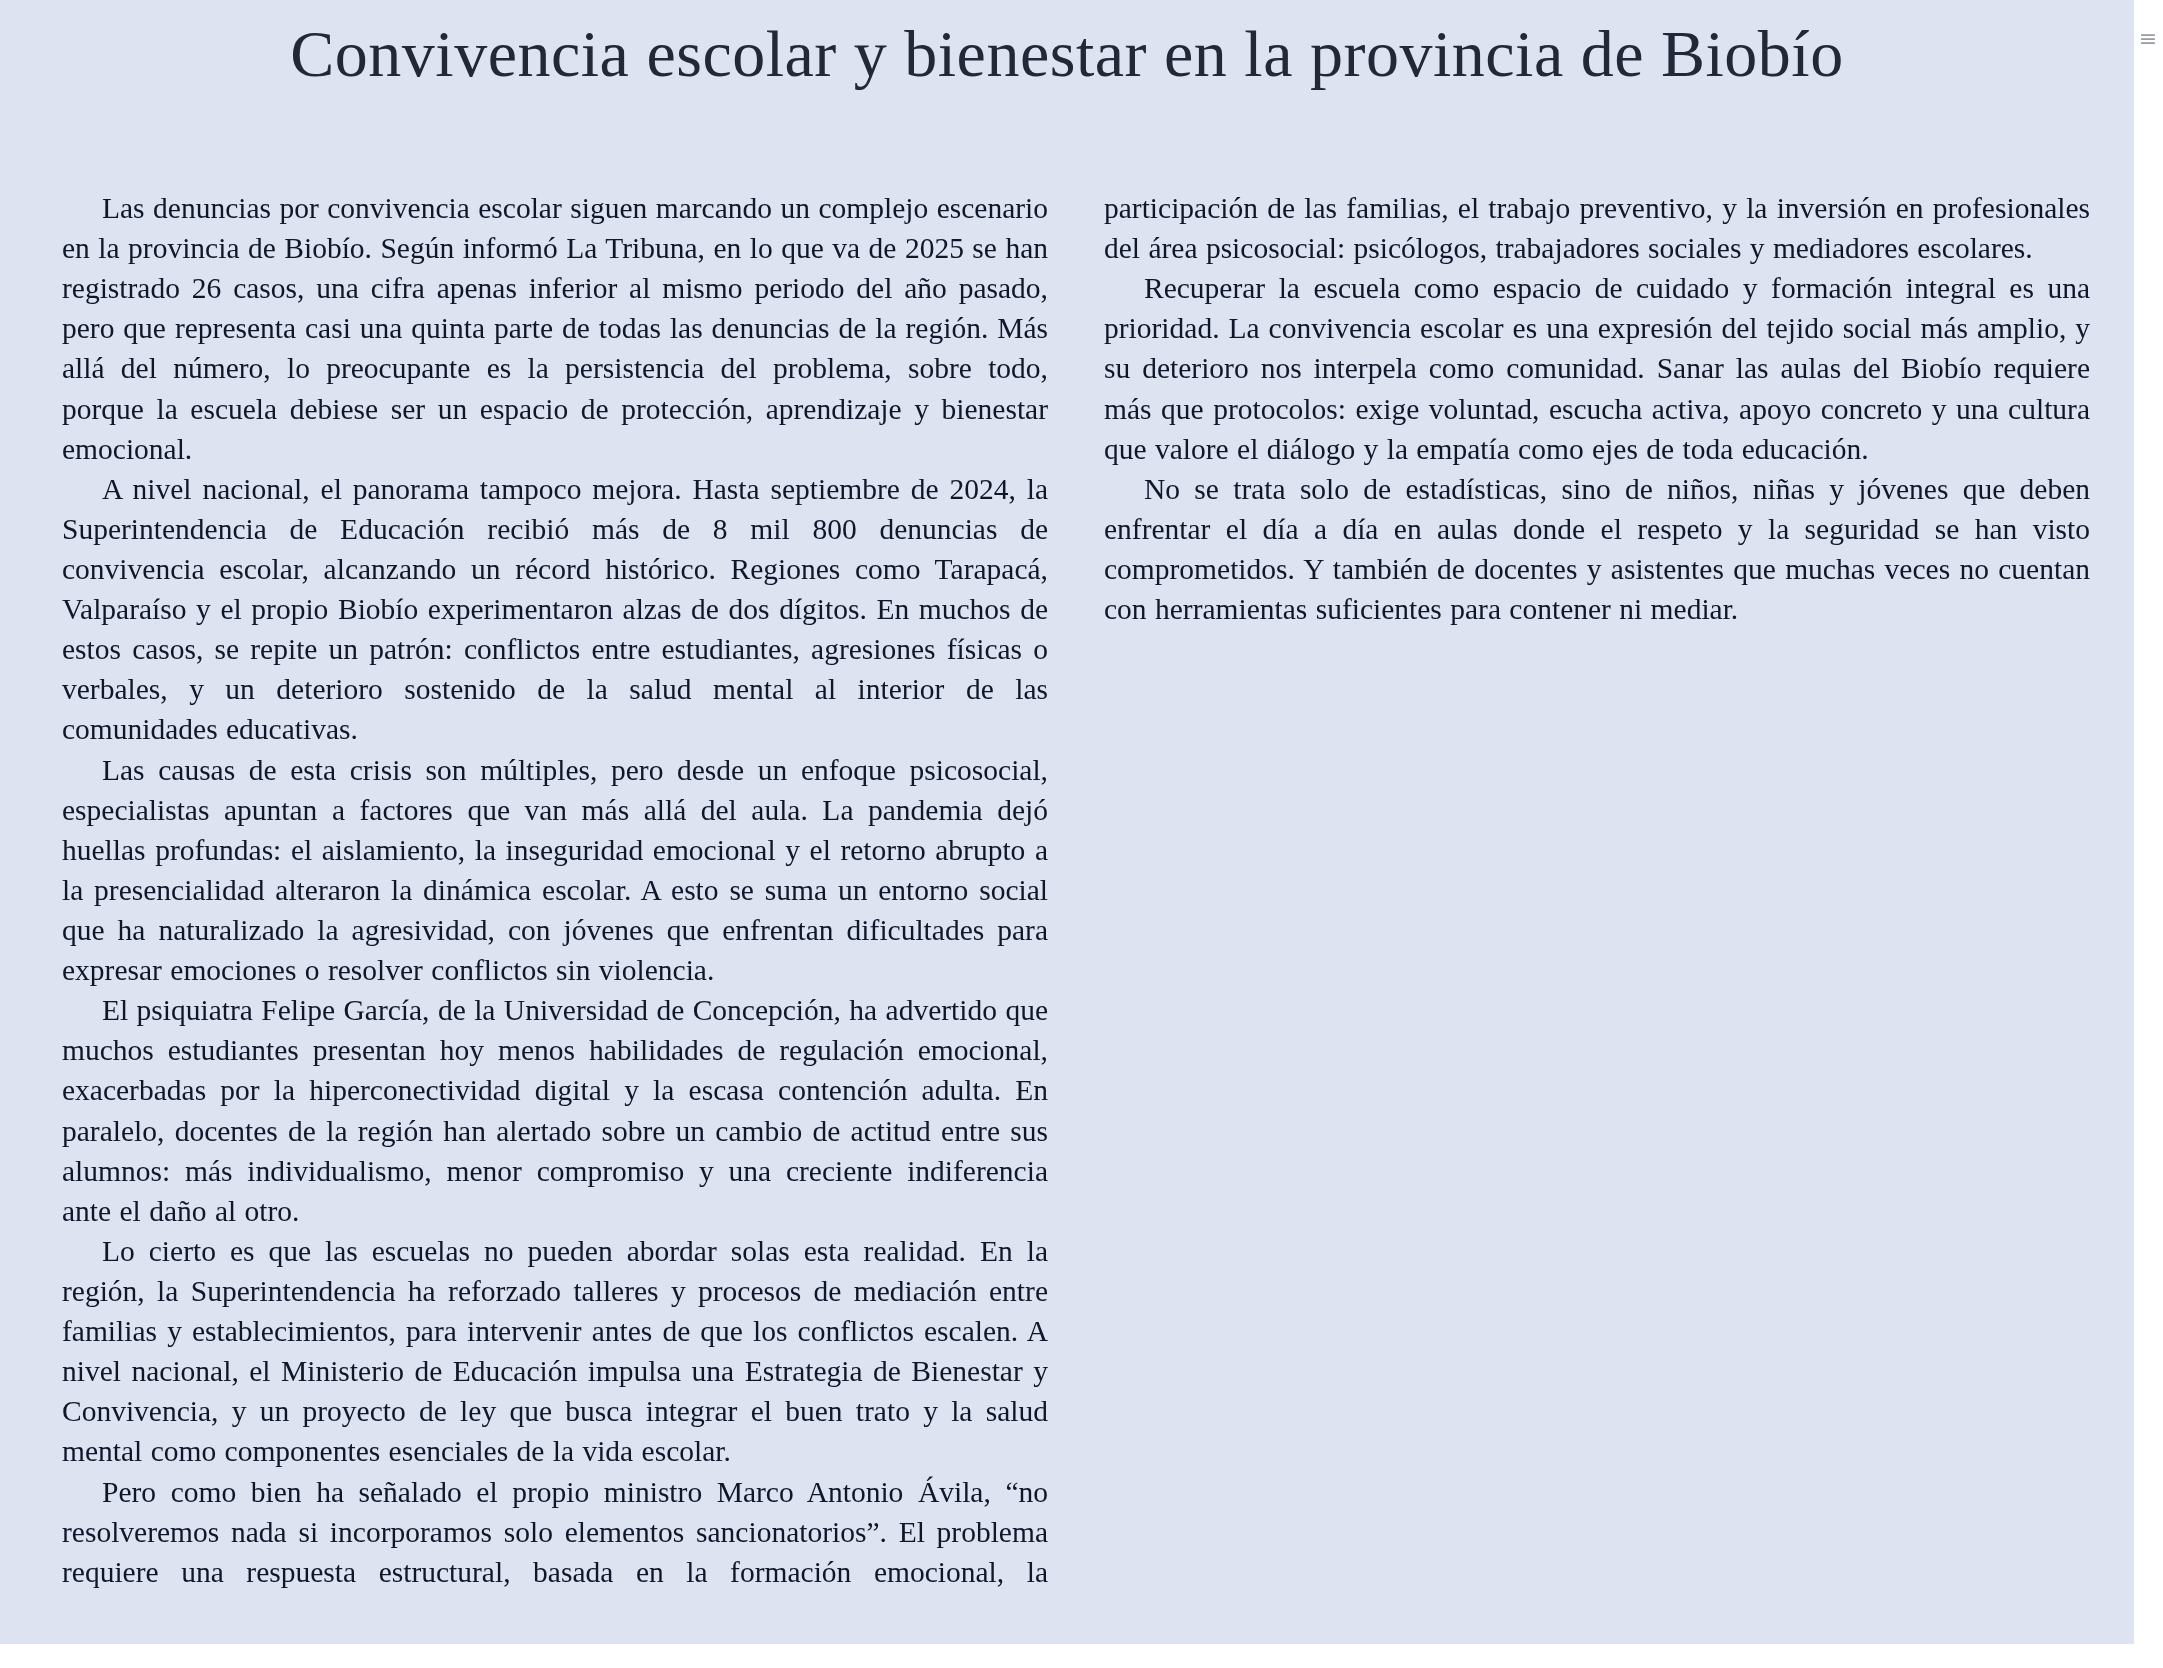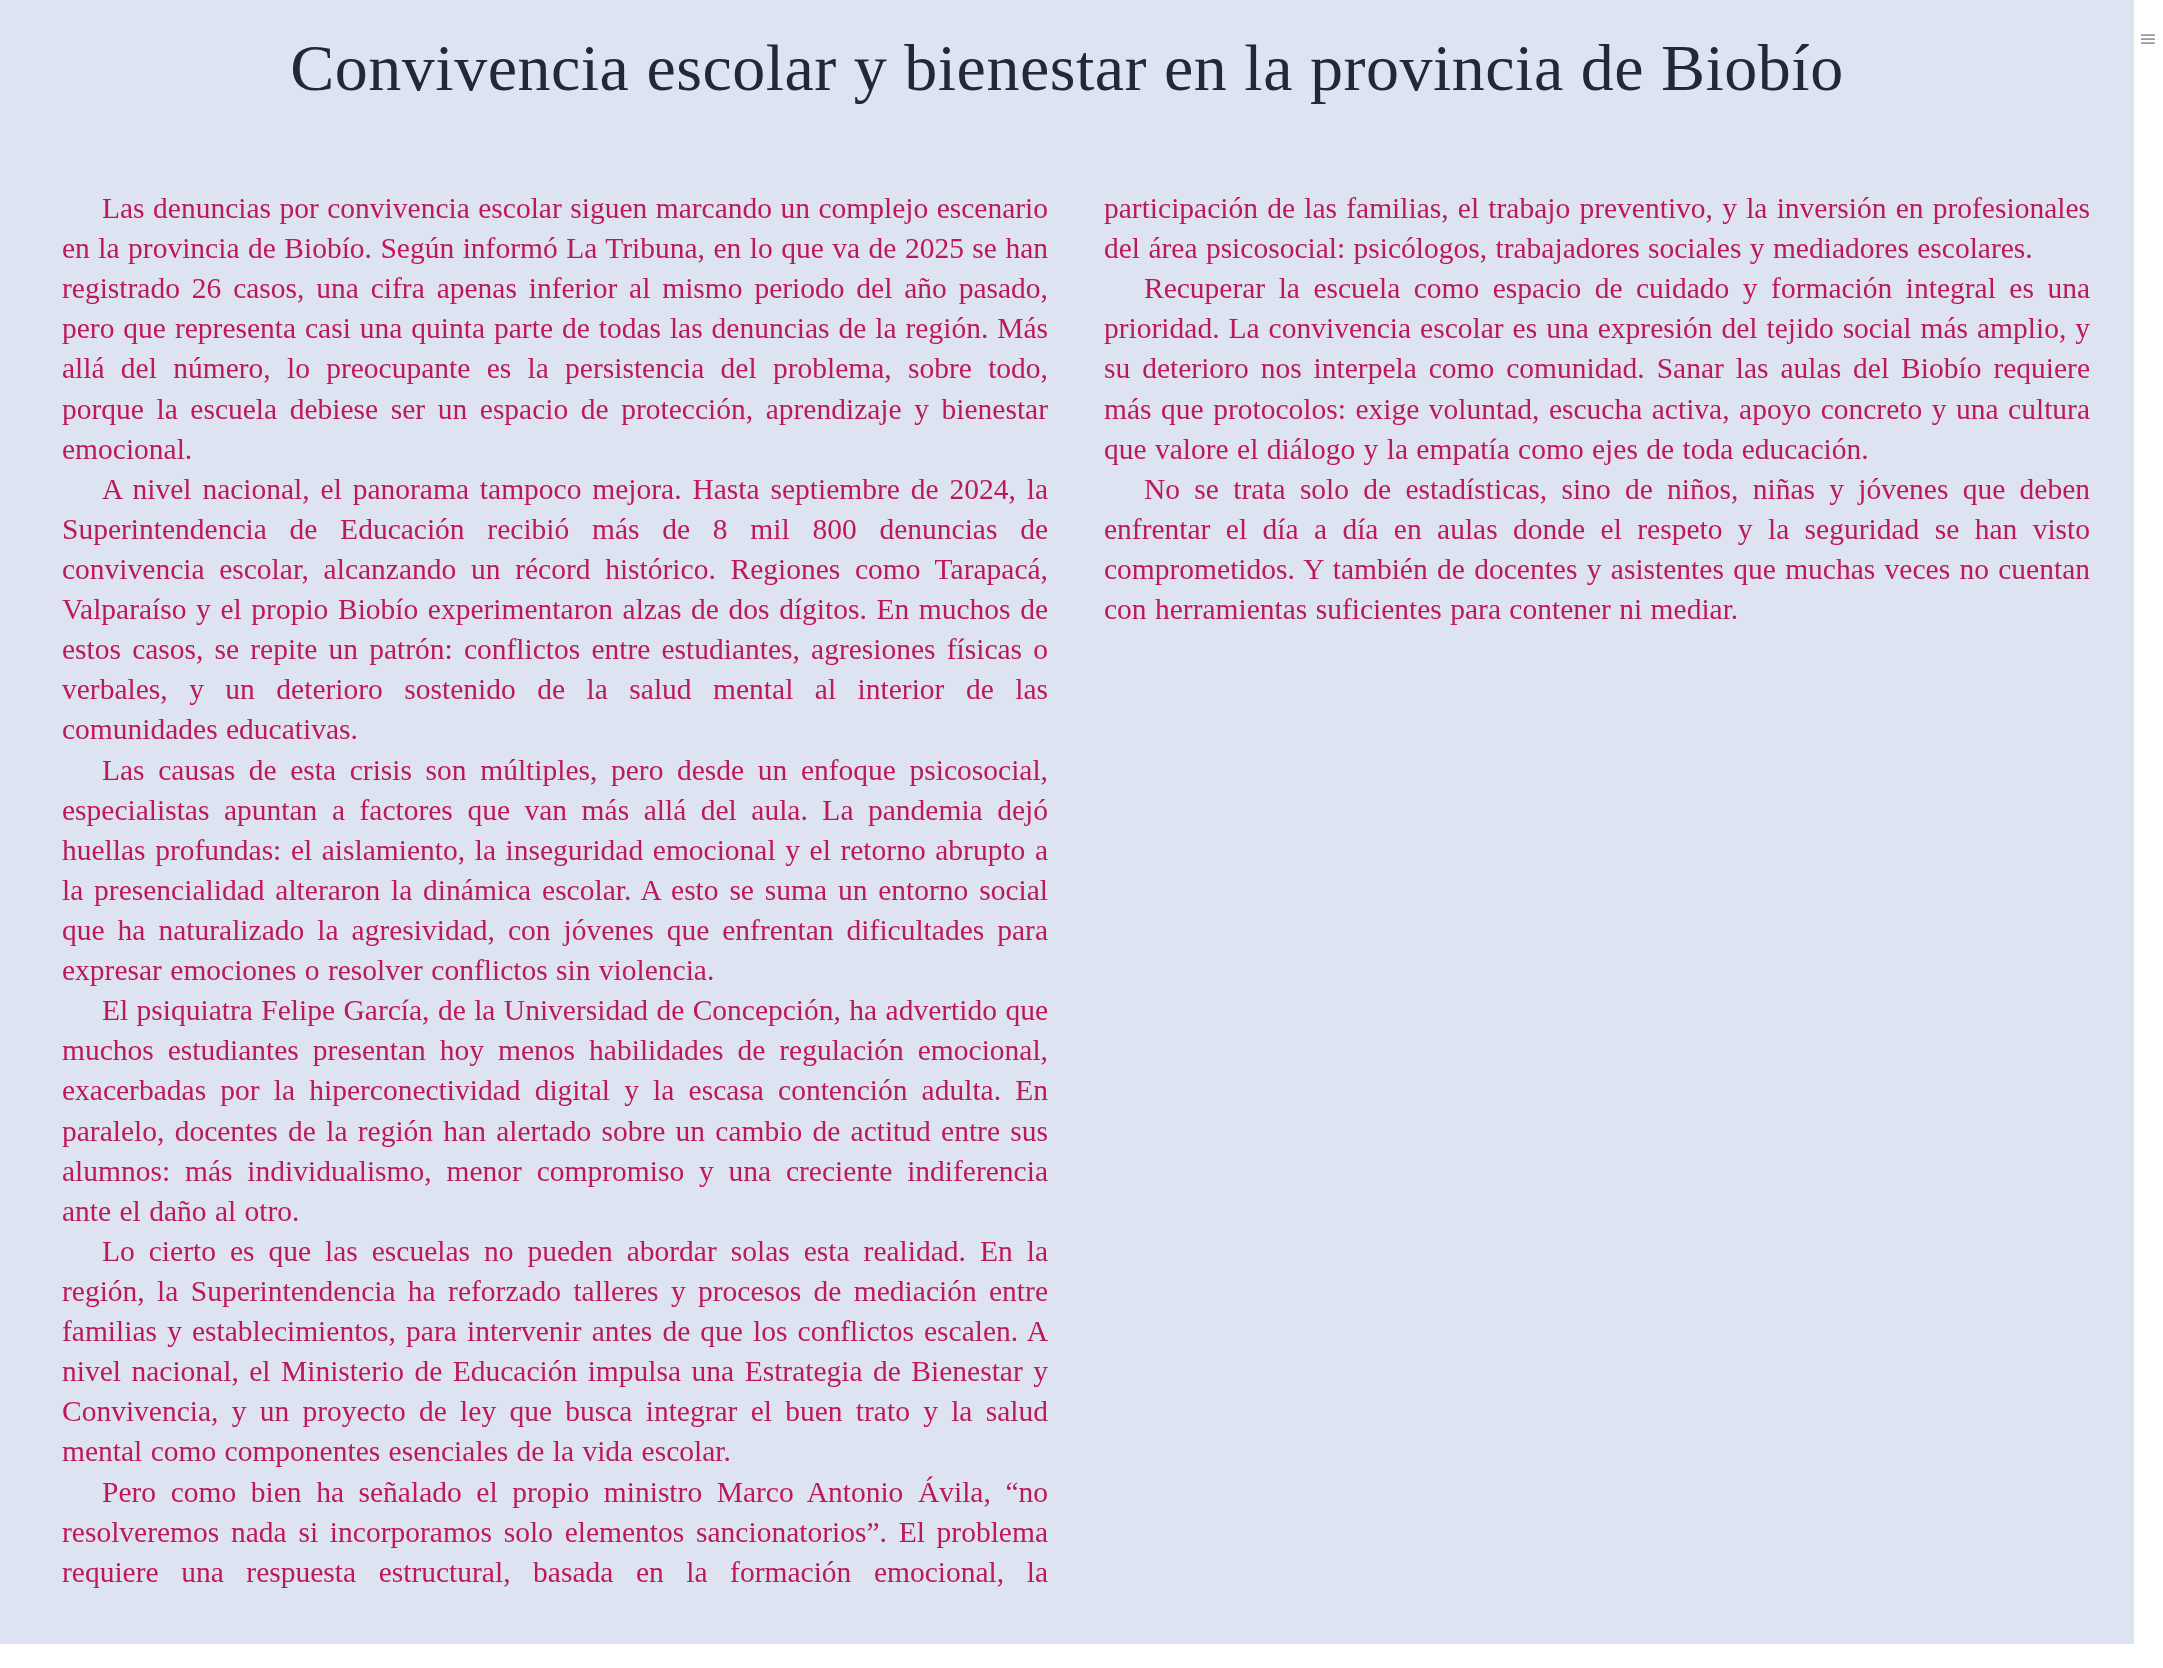--- a/index.html
+++ b/index.html
@@ -18,21 +18,21 @@
   .page {
     position: absolute;
     left: 0;
     top: 0;
     width: 2134px;
     height: 1644px;
     background: #dde3f1;
   }
   .headline {
     margin: 0;
-    padding-top: 30px;
+    padding-top: 16px;
     text-align: center;
     font-size: 66px;
     font-weight: 500;
     letter-spacing: 0.5px;
     color: #222838;
     font-family: "Liberation Serif", "DejaVu Serif", serif;
   }
   .article {
     position: absolute;
     left: 62px;
@@ -42,21 +42,21 @@
     column-count: 2;
     column-gap: 56px;
     column-fill: auto;
   }
   .article p {
     margin: 0;
     text-indent: 40px;
     text-align: justify;
     font-size: 29.5px;
     line-height: 1.36;
-    color: #be185d;
+    color: #0f172a;
     hyphens: auto;
     word-spacing: 1px;
   }
   .corner-icon {
     position: absolute;
     right: 4px;
     top: 26px;
     width: 22px;
     height: 26px;
     color: #9a9aa5;

